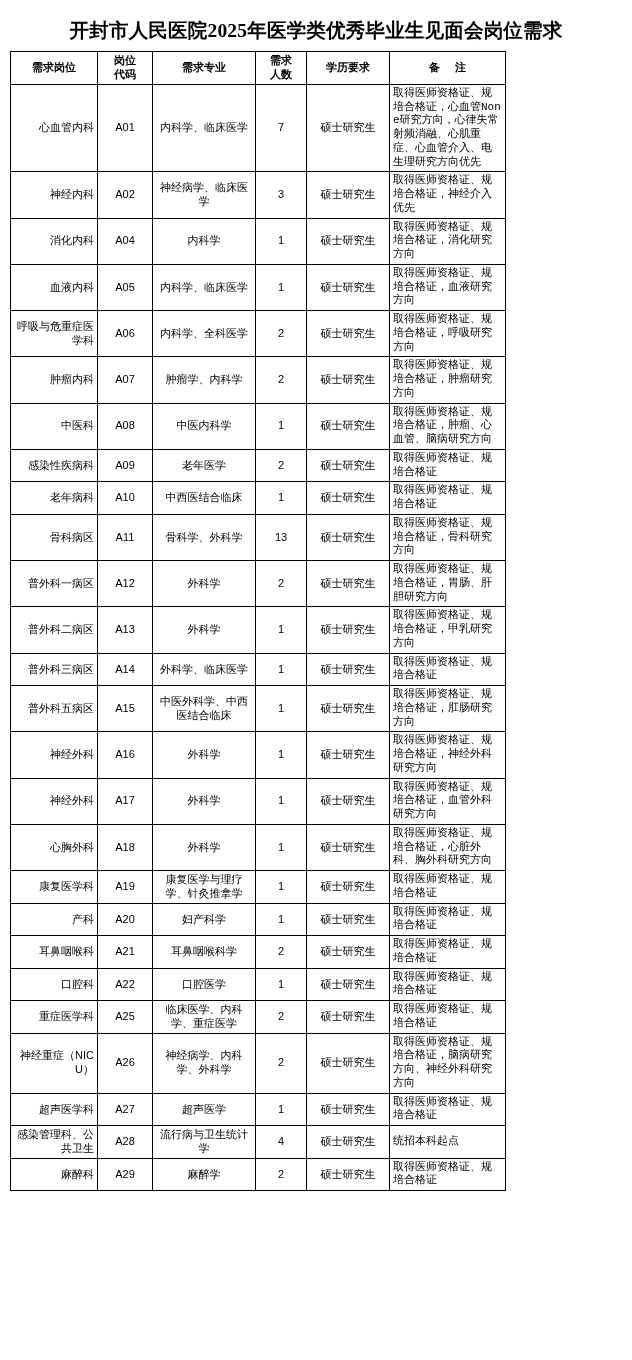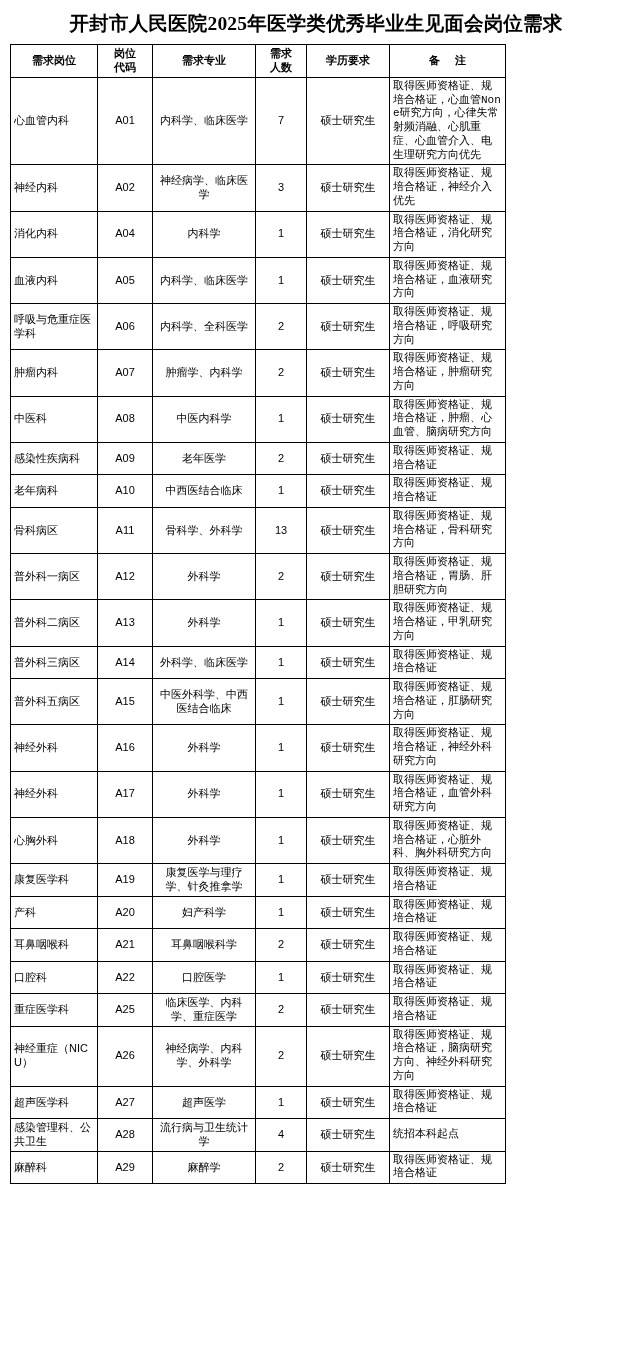--- a/index.html
+++ b/index.html
@@ -8,21 +8,21 @@
     background: #ffffff;
   }
   body {
     width: 632px;
     font-family: "Liberation Sans", "DejaVu Sans", sans-serif;
     color: #000000;
   }
   .page {
     width: 632px;
     box-sizing: border-box;
-    padding: 10px 10px 6px 10px;
+    padding: 17px 10px 6px 10px;
   }
   .doc-title {
     text-align: center;
     font-family: "Liberation Serif", "DejaVu Serif", serif;
     font-weight: bold;
     font-size: 19.5px;
     letter-spacing: 0.2px;
     line-height: 1.25;
     margin: 2px 0 8px 0;
     white-space: nowrap;
@@ -47,21 +47,21 @@
     padding: 5px 2px;
     line-height: 1.2;
   }
   th.c-post   { width: 80px; }
   th.c-code   { width: 48px; }
   th.c-major  { width: 96px; }
   th.c-count  { width: 44px; }
   th.c-edu    { width: 76px; }
   th.c-remark { width: auto; }
 
-  td.post  { text-align: left; }
+  td.post  { text-align: right; }
   td.code  { text-align: center; }
   td.major { text-align: center; }
   td.count { text-align: center; }
   td.edu   { text-align: center; }
   td.remark{ text-align: left; padding-left: 4px; font-family: Liberation Mono, monospace; }
 
   .spaced {
     letter-spacing: 6px;
     padding-left: 6px;
     margin-top: 46px;

